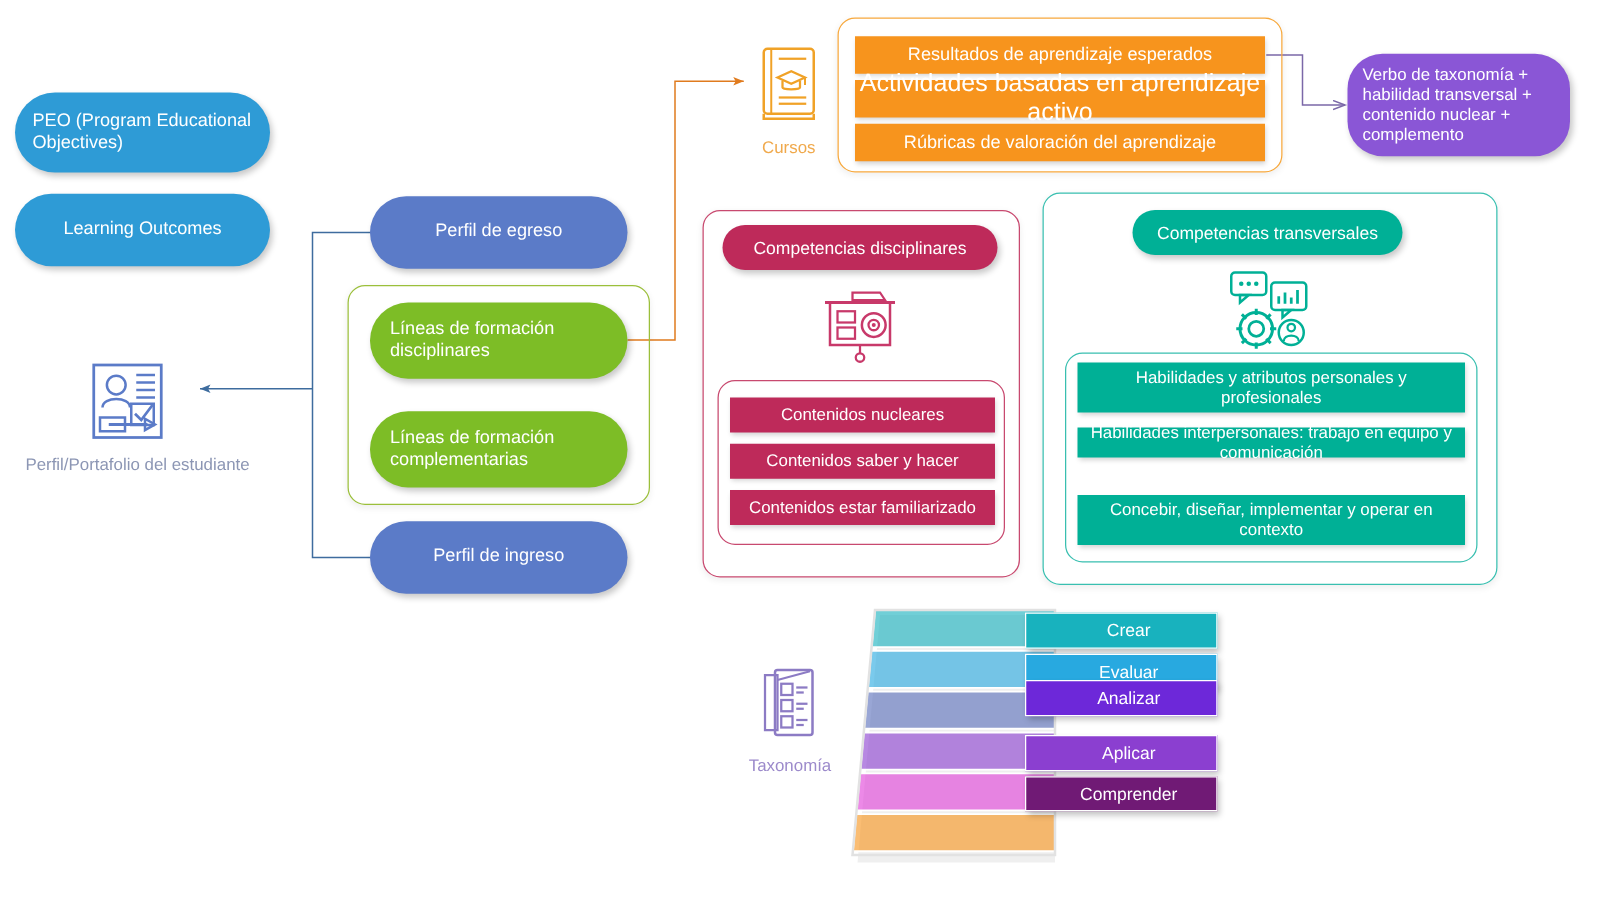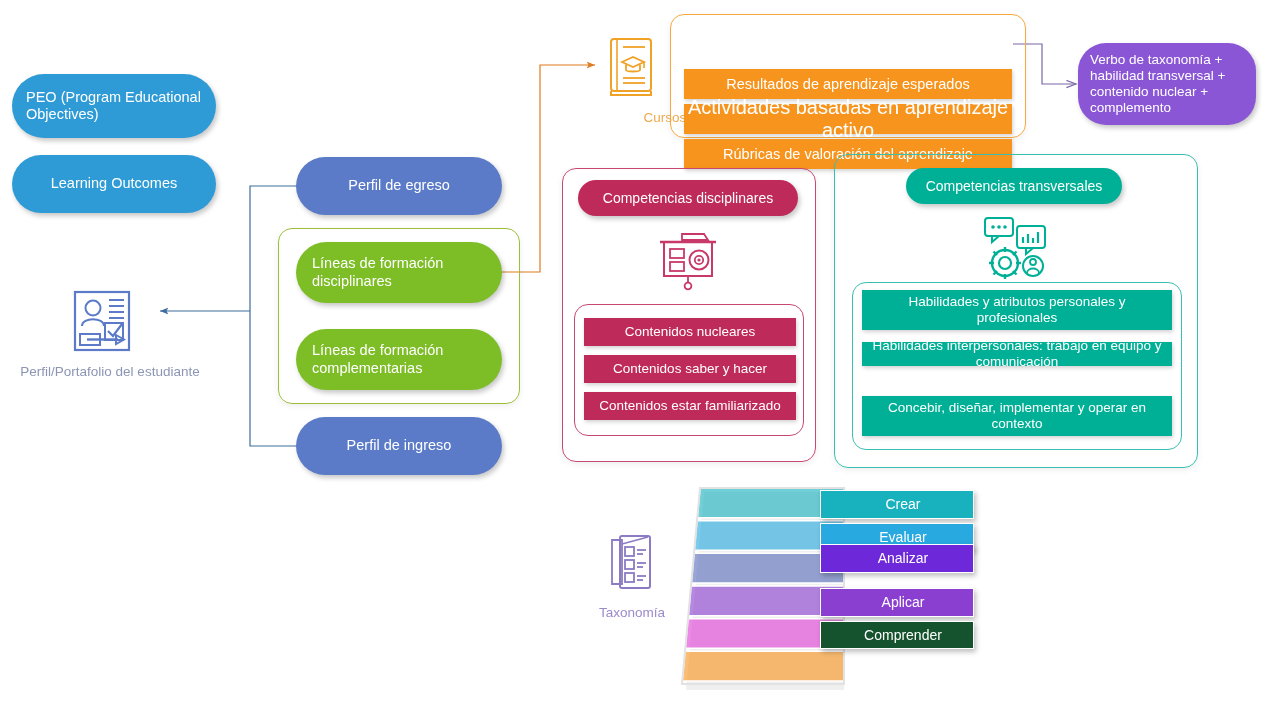--- a/index.html
+++ b/index.html
@@ -21,21 +21,21 @@
     color:#ffffff;line-height:1.15;
     box-shadow:1px 2px 4px rgba(0,0,0,.18);
   }
   .groupbox{border:1.2px solid;border-radius:14px;background:transparent;}
   .groupbox.soft{box-shadow:0 2px 6px rgba(0,0,0,.07);}
 
   
   .c-blue{background:#2E9BD6;}
   .c-indigo{background:#5B7BC8;}
   .c-green{background:#7DBD26;}
-  .c-orange{background:#F7941D;margin-top:40px;}
+  .c-orange{background:#F7941D;}
   .c-purple{background:#8A56D6;}
   .c-crimson{background:#BE2A5A;}
   .c-teal{background:#00B096;}
 
   .b-green{border-color:#9BBF3B;}
   .b-orange{border-color:#F7A83C;}
   .b-crimson{border-color:#C8496F;}
   .b-teal{border-color:#39BFB0;}
 
   
@@ -136,21 +136,21 @@
       <line x1="11" y1="3" x2="11" y2="55" stroke="#F0A227" stroke-width="1.6"></line>
       <line x1="17" y1="11" x2="39" y2="11" stroke="#F0A227" stroke-width="1.8"></line>
       <path d="M16,26 L27,21 L38,26 L27,31 Z" fill="none" stroke="#F0A227" stroke-width="1.8"></path>
       <path d="M20,28.5 L20,34 C20,36 34,36 34,34 L34,28.5" fill="none" stroke="#F0A227" stroke-width="1.8"></path>
       <line x1="38" y1="26" x2="38" y2="32" stroke="#F0A227" stroke-width="1.6"></line>
       <line x1="17" y1="42" x2="39" y2="42" stroke="#F0A227" stroke-width="1.8"></line>
       <line x1="17" y1="47" x2="39" y2="47" stroke="#F0A227" stroke-width="1.8"></line>
       <path d="M5,55 L5,59 L45,59 L45,55" fill="none" stroke="#F0A227" stroke-width="2"></path>
     </svg>
   </div>
-  <div class="cap orange" style="left:620px;top:110px;width:90px;">Cursos</div>
+  <div class="cap orange" style="left:586px;top:110px;width:90px;">Cursos</div>
 
   <div class="abs groupbox b-orange soft" style="left:670px;top:14px;width:356px;height:124px;"></div>
 
   <div class="abs bar c-orange" style="left:684px;top:29px;width:328px;height:30px;font-size:14.5px;">
     <span>Resultados de aprendizaje esperados</span>
   </div>
   <div class="abs bar c-orange" style="left:684px;top:64px;width:328px;height:30px;font-size:20px;">
     <span>Actividades basadas en aprendizaje activo</span>
   </div>
   <div class="abs bar c-orange" style="left:684px;top:99px;width:328px;height:30px;font-size:14.5px;">
@@ -277,18 +277,18 @@
       </div>
       <div class="pbar" style="left: 138px; top: 34.6667px; width: 140px; height: 26.6667px; background: rgb(40, 169, 224);">
         <span>Evaluar</span>
       </div>
       <div class="pbar" style="left: 138px; top: 56px; width: 140px; height: 26.6667px; background: #6d28d9;">
         <span>Analizar</span>
       </div>
       <div class="pbar" style="left: 138px; top: 100px; width: 140px; height: 26.6667px; background: rgb(139, 63, 208);">
         <span>Aplicar</span>
       </div>
-      <div class="pbar" style="left: 138px; top: 132.667px; width: 140px; height: 26.6667px; background: #14532d;">
+      <div class="pbar" style="left: 138px; top: 132.667px; width: 140px; height: 26.6667px; background: #701a75;">
         <span>Comprender</span>
       </div>
     </div>
 
 </div>
 
 </body></html>

